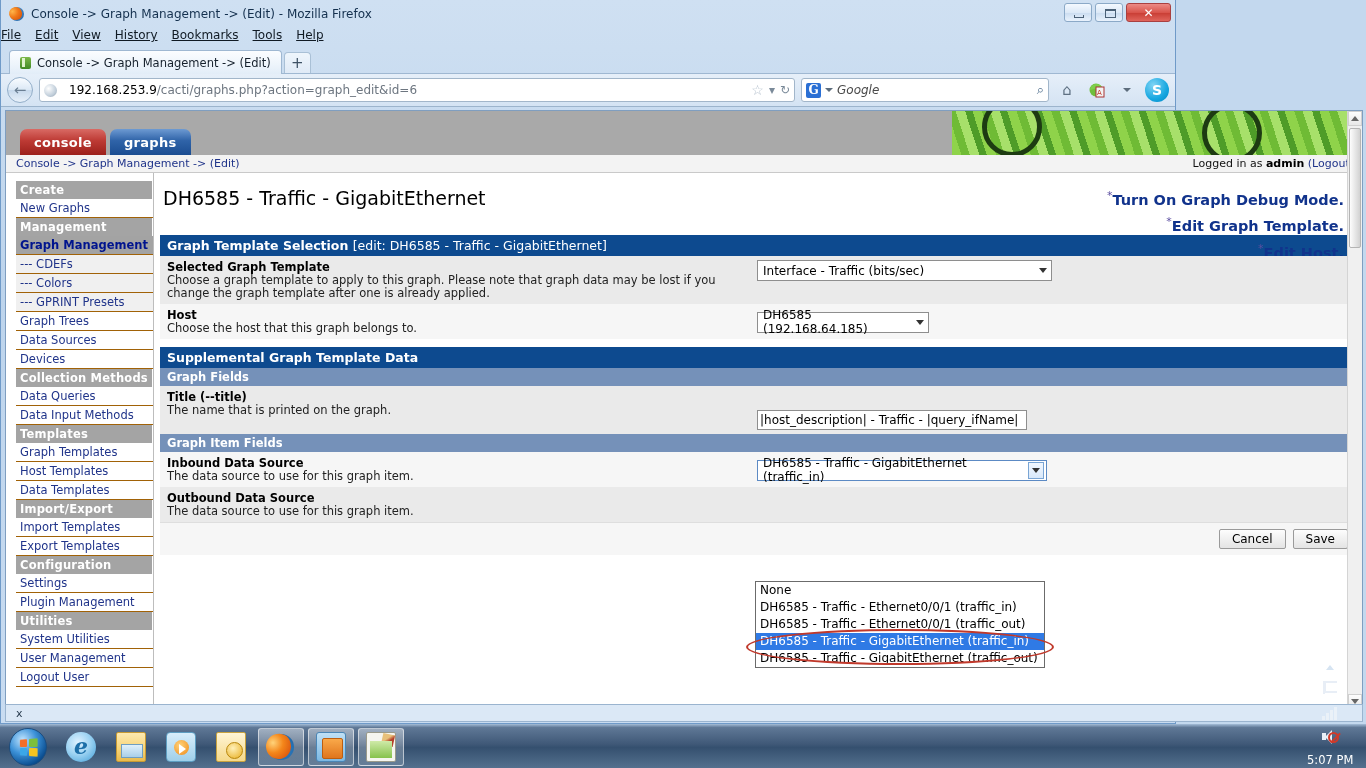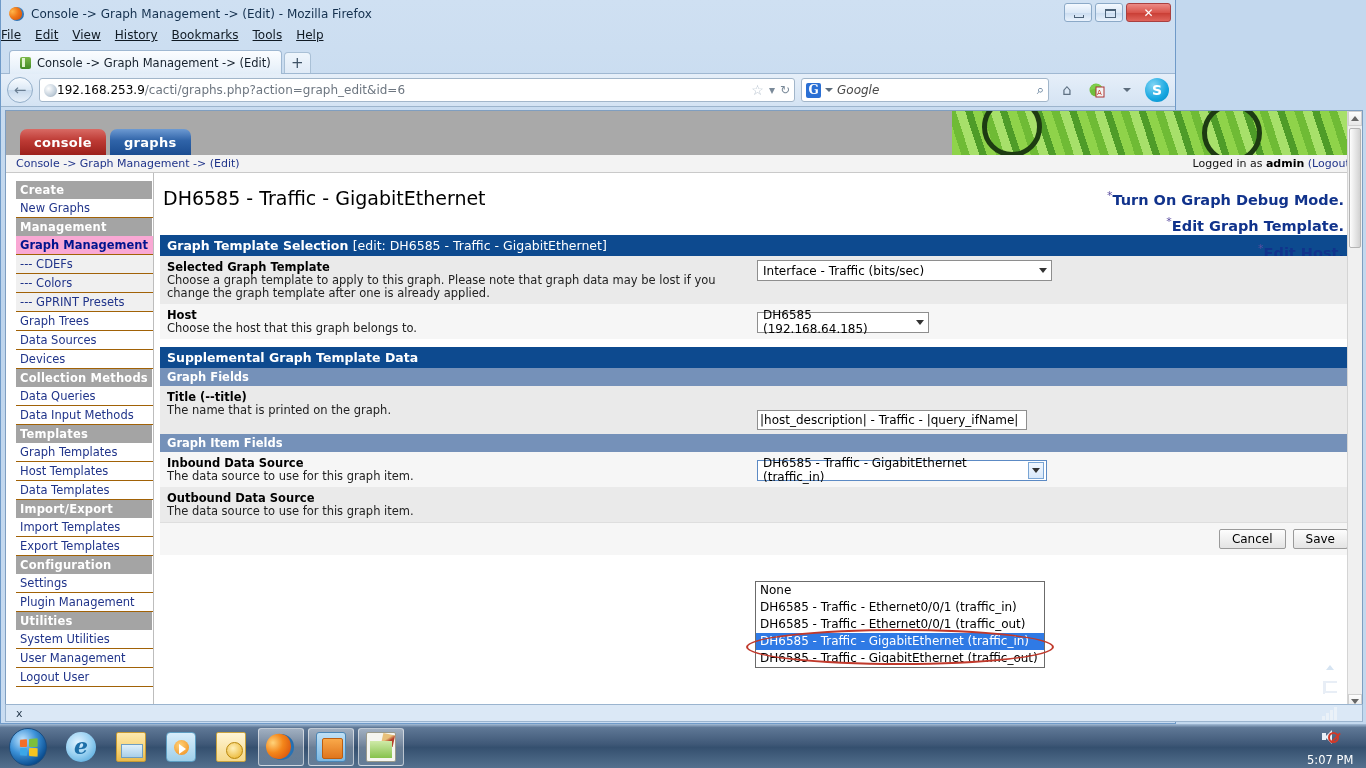--- a/index.html
+++ b/index.html
@@ -130,21 +130,21 @@
     width: 26px; height: 26px; border-radius: 50%;
     background: linear-gradient(to bottom,#f9fcff 0%, #dbe8f5 50%, #c7d9ec 51%, #e8f1fa 100%);
     border: 1px solid #93aec9;
     display:flex; align-items:center; justify-content:center;
     color:#6b7f93; font-size:15px; line-height:1;
     flex: none;
   }
   #urlbar {
     flex: 1 1 auto; height: 24px;
     background: #ffffff; border: 1px solid #a2b6ca; border-radius: 3px;
-    display: flex; align-items: center; padding: 0 4px; gap: 0;
+    display: flex; align-items: center; padding: 0 4px; gap: 12px;
     min-width: 0;
   }
   #urlbar .site-icon {
     width:13px;height:13px;border-radius:50%;
     background: radial-gradient(circle at 35% 35%,#ffffff 0%, #c2cfdb 60%, #8b9cab 100%);
     flex:none;
   }
   #urlbar .url { font-size: 12px; color: #25282c; white-space: nowrap; overflow: hidden; flex:1 1 auto; }
   #urlbar .url .host { color: #000; }
   #urlbar .url .path { color: #6d7680; }
@@ -229,21 +229,21 @@
   .nav-head {
     background:#a4a4a4; color:#ffffff; font-weight:bold;
     padding: 2px 4px; margin: 0 1px 0 0;
     font-size: 11.5px; letter-spacing: 0.2px;
   }
   .nav-item {
     padding: 2px 4px; border-bottom: 1px solid #a16207;
     color:#20348a;
   }
   .nav-item.sub { background:#f0f0f0; color:#20348a; }
-  .nav-item.current { color:#00148e; font-weight:bold; background:#f9a8d4; }
+  .nav-item.current { color:#00148e; font-weight:bold; background:#a3a3a3; }
   #sidebar-logo {
     margin-top: 20px; margin-left: 44px;
     width: 36px; height: 36px; border-radius: 50% 50% 45% 45%;
     background: radial-gradient(circle at 40% 30%, #a9e06a 0%, #6cbb35 60%, #3e8a22 100%);
   }
 
   
   #content { flex: 1 1 auto; background:#fff; padding: 0; position:relative; min-width:0; }
   #pg-title {
     font-size: 19px; color:#000; padding: 14px 0 0 9px;

